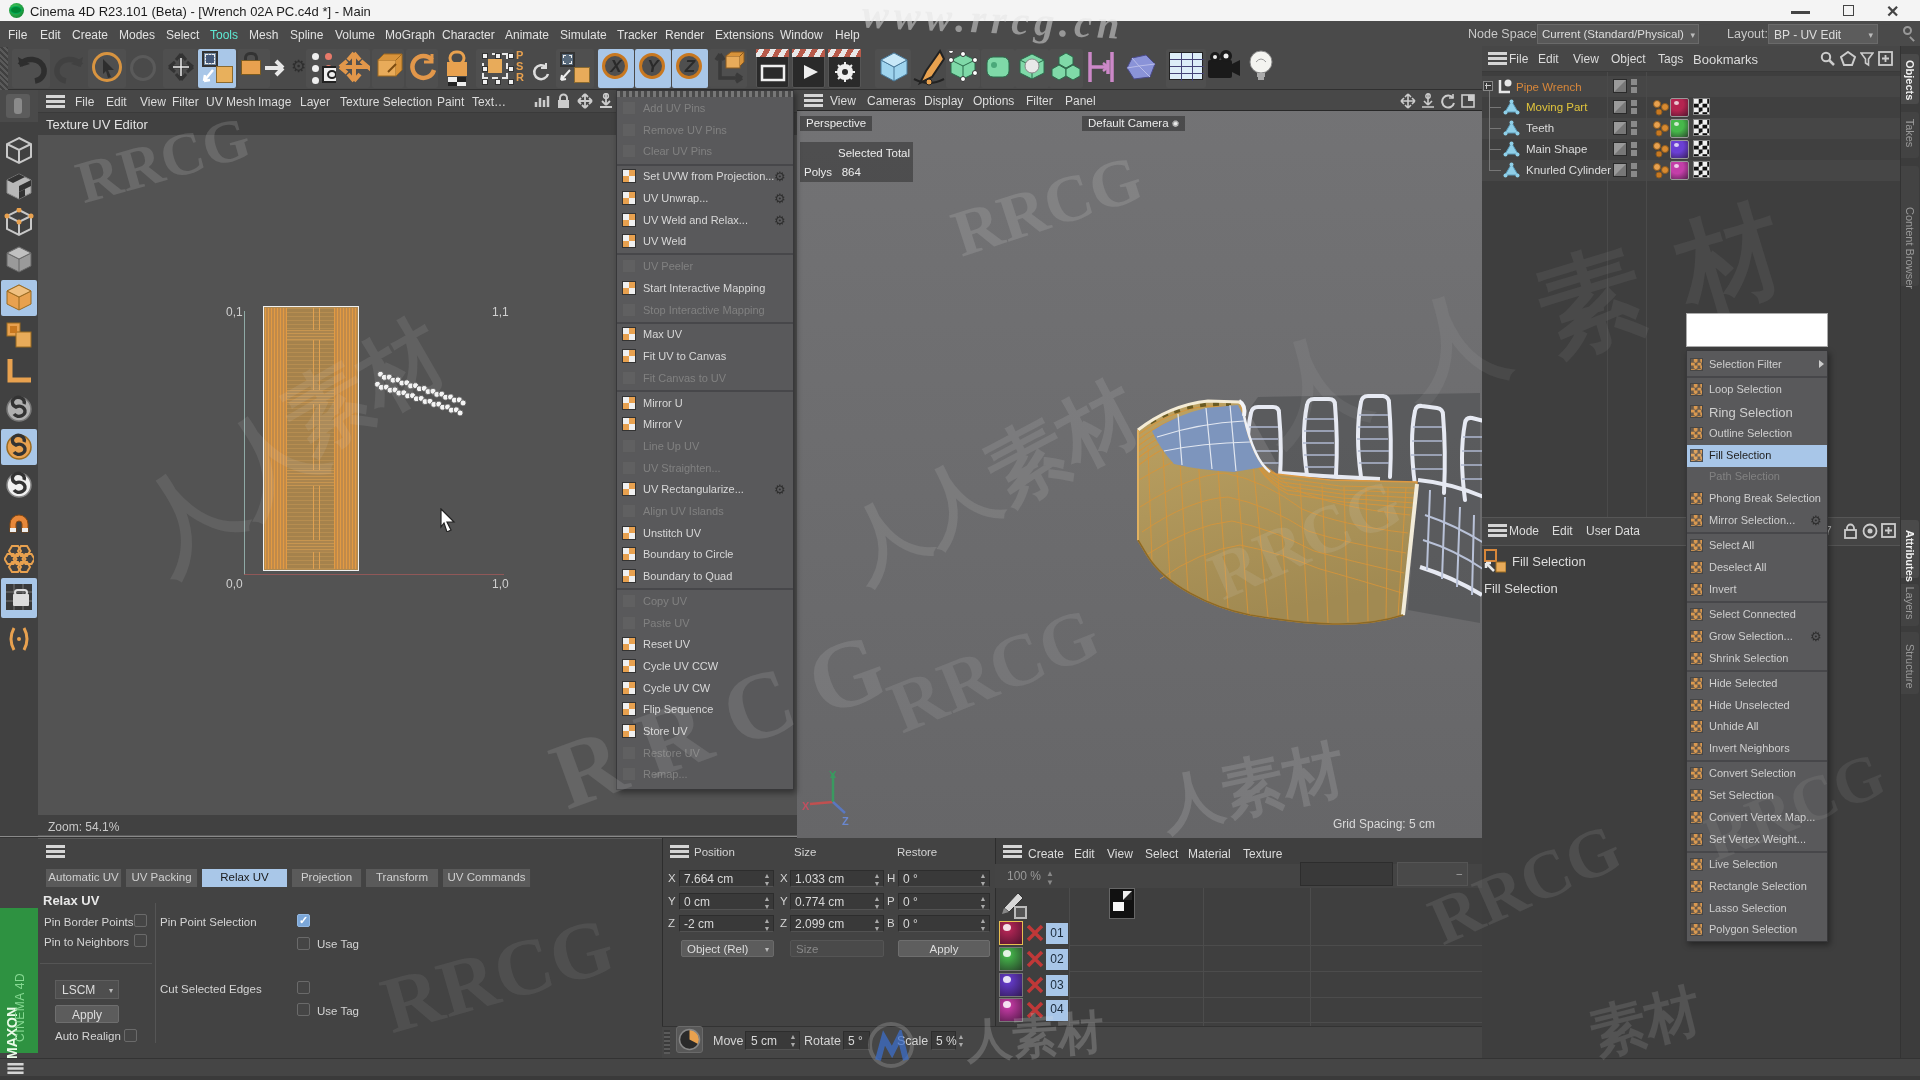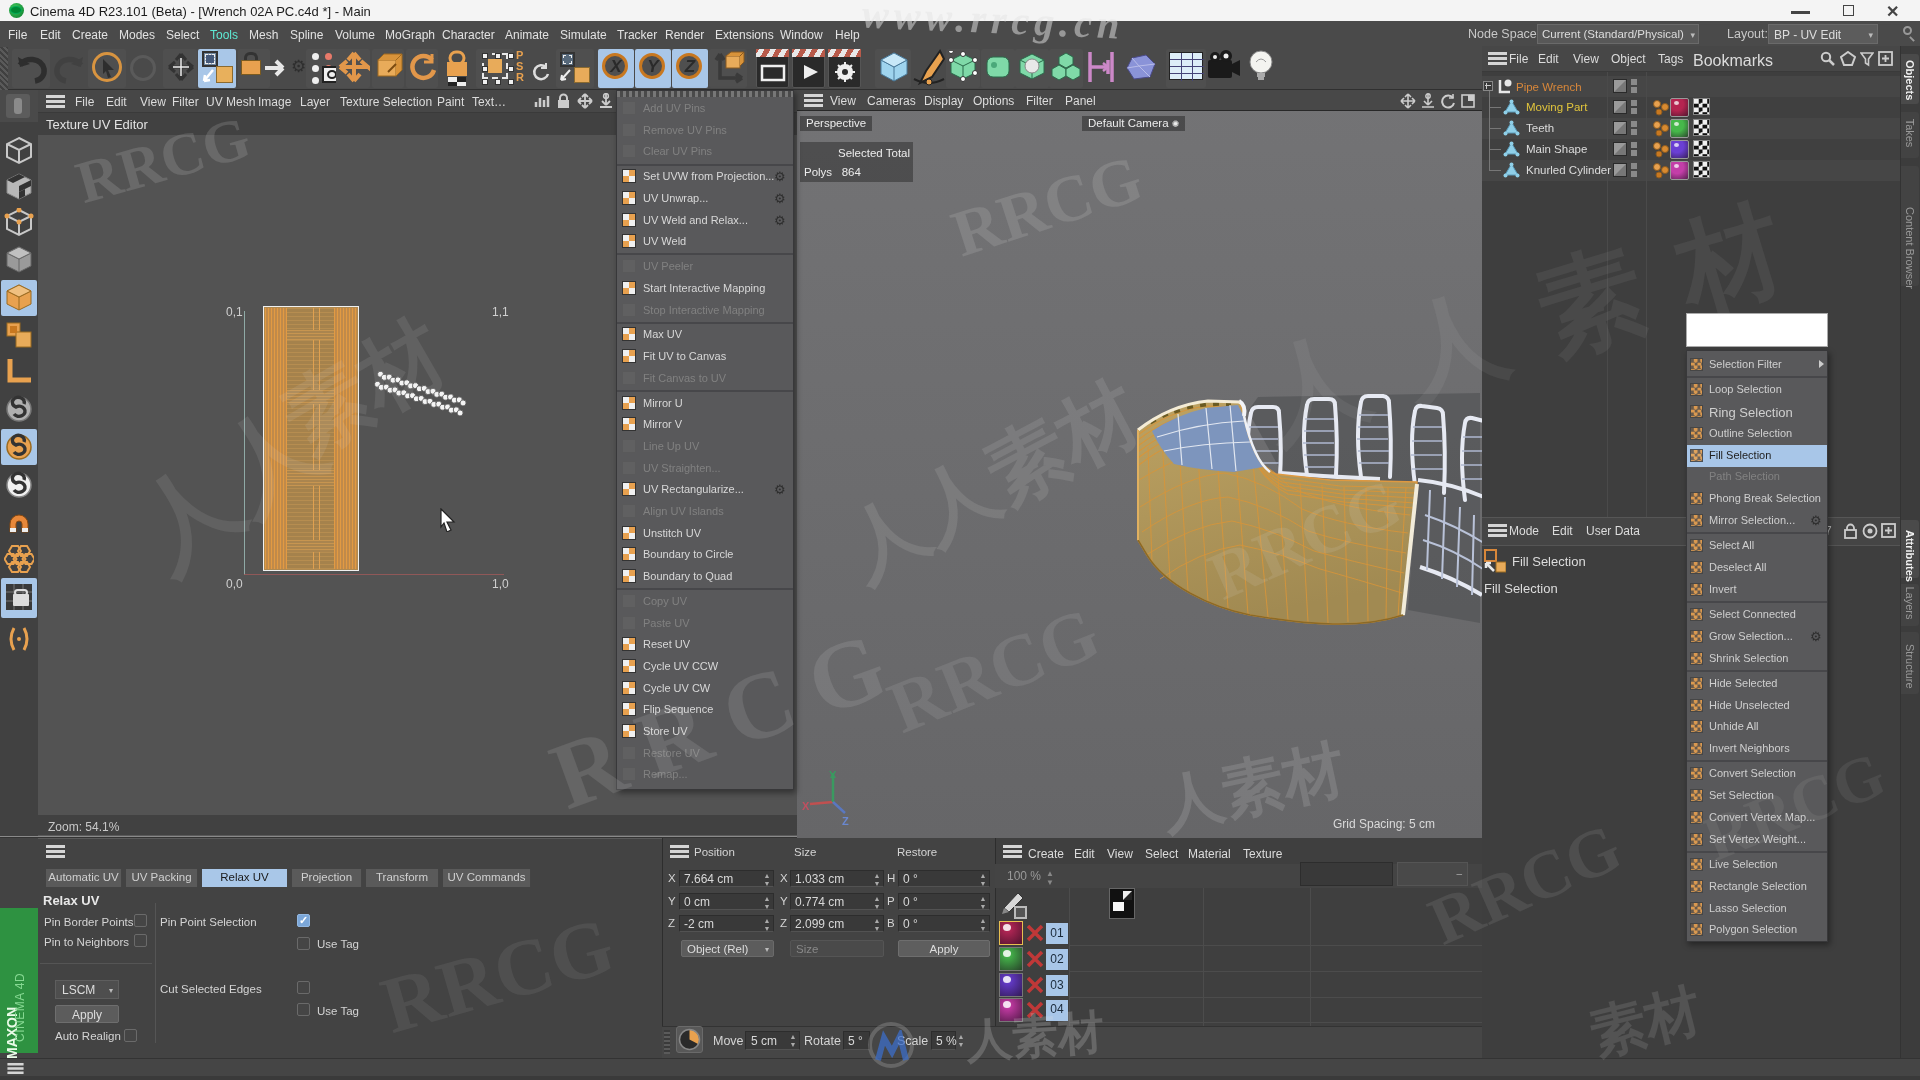--- a/index.html
+++ b/index.html
@@ -772,21 +772,21 @@
     <div class="mtx">Remap...</div>
   </div>
 <div class="abs" style="left:1482px;top:46px;width:418px;height:1034px;background:#3e3e3e"></div>
 <div class="abs" style="left:1482px;top:46px;width:418px;height:26px;background:#474747;border-bottom:1px solid #3a3a3a"></div>
 <div class="hamb" style="left:1488px;top:52px"></div>
 <div class="abs" style="left:1509px;top:52px;color:#dcdcdc;font-size:12px">File</div>
 <div class="abs" style="left:1538px;top:52px;color:#dcdcdc;font-size:12px">Edit</div>
 <div class="abs" style="left:1573px;top:52px;color:#dcdcdc;font-size:12px">View</div>
 <div class="abs" style="left:1611px;top:52px;color:#dcdcdc;font-size:12px">Object</div>
 <div class="abs" style="left:1658px;top:52px;color:#dcdcdc;font-size:12px">Tags</div>
-<div class="abs" style="left:1693px;top:52px;color:#dcdcdc;font-size:16px">Bookmarks</div>
+<div class="abs" style="left:1693px;top:52px;color:#dcdcdc;font-size:13px">Bookmarks</div>
 <svg class="abs" style="left:1820px;top:51px" width="16" height="16">
     <circle cx="6" cy="6" r="4.2" fill="none" stroke="#ccc" stroke-width="2"></circle>
     <path d="M9 9 L14 14" stroke="#ccc" stroke-width="2.5"></path>
   </svg>
 <svg class="abs" style="left:1840px;top:51px" width="16" height="16">
     <path d="M8 1 L15 6 L12 14 H4 L1 6 Z" fill="none" stroke="#ccc" stroke-width="2"></path>
   </svg>
 <svg class="abs" style="left:1860px;top:51px" width="14" height="16">
     <path d="M1 2 H13 L8.5 8 V14 L5.5 12 V8 Z" fill="none" stroke="#ccc" stroke-width="1.6"></path>
   </svg>

